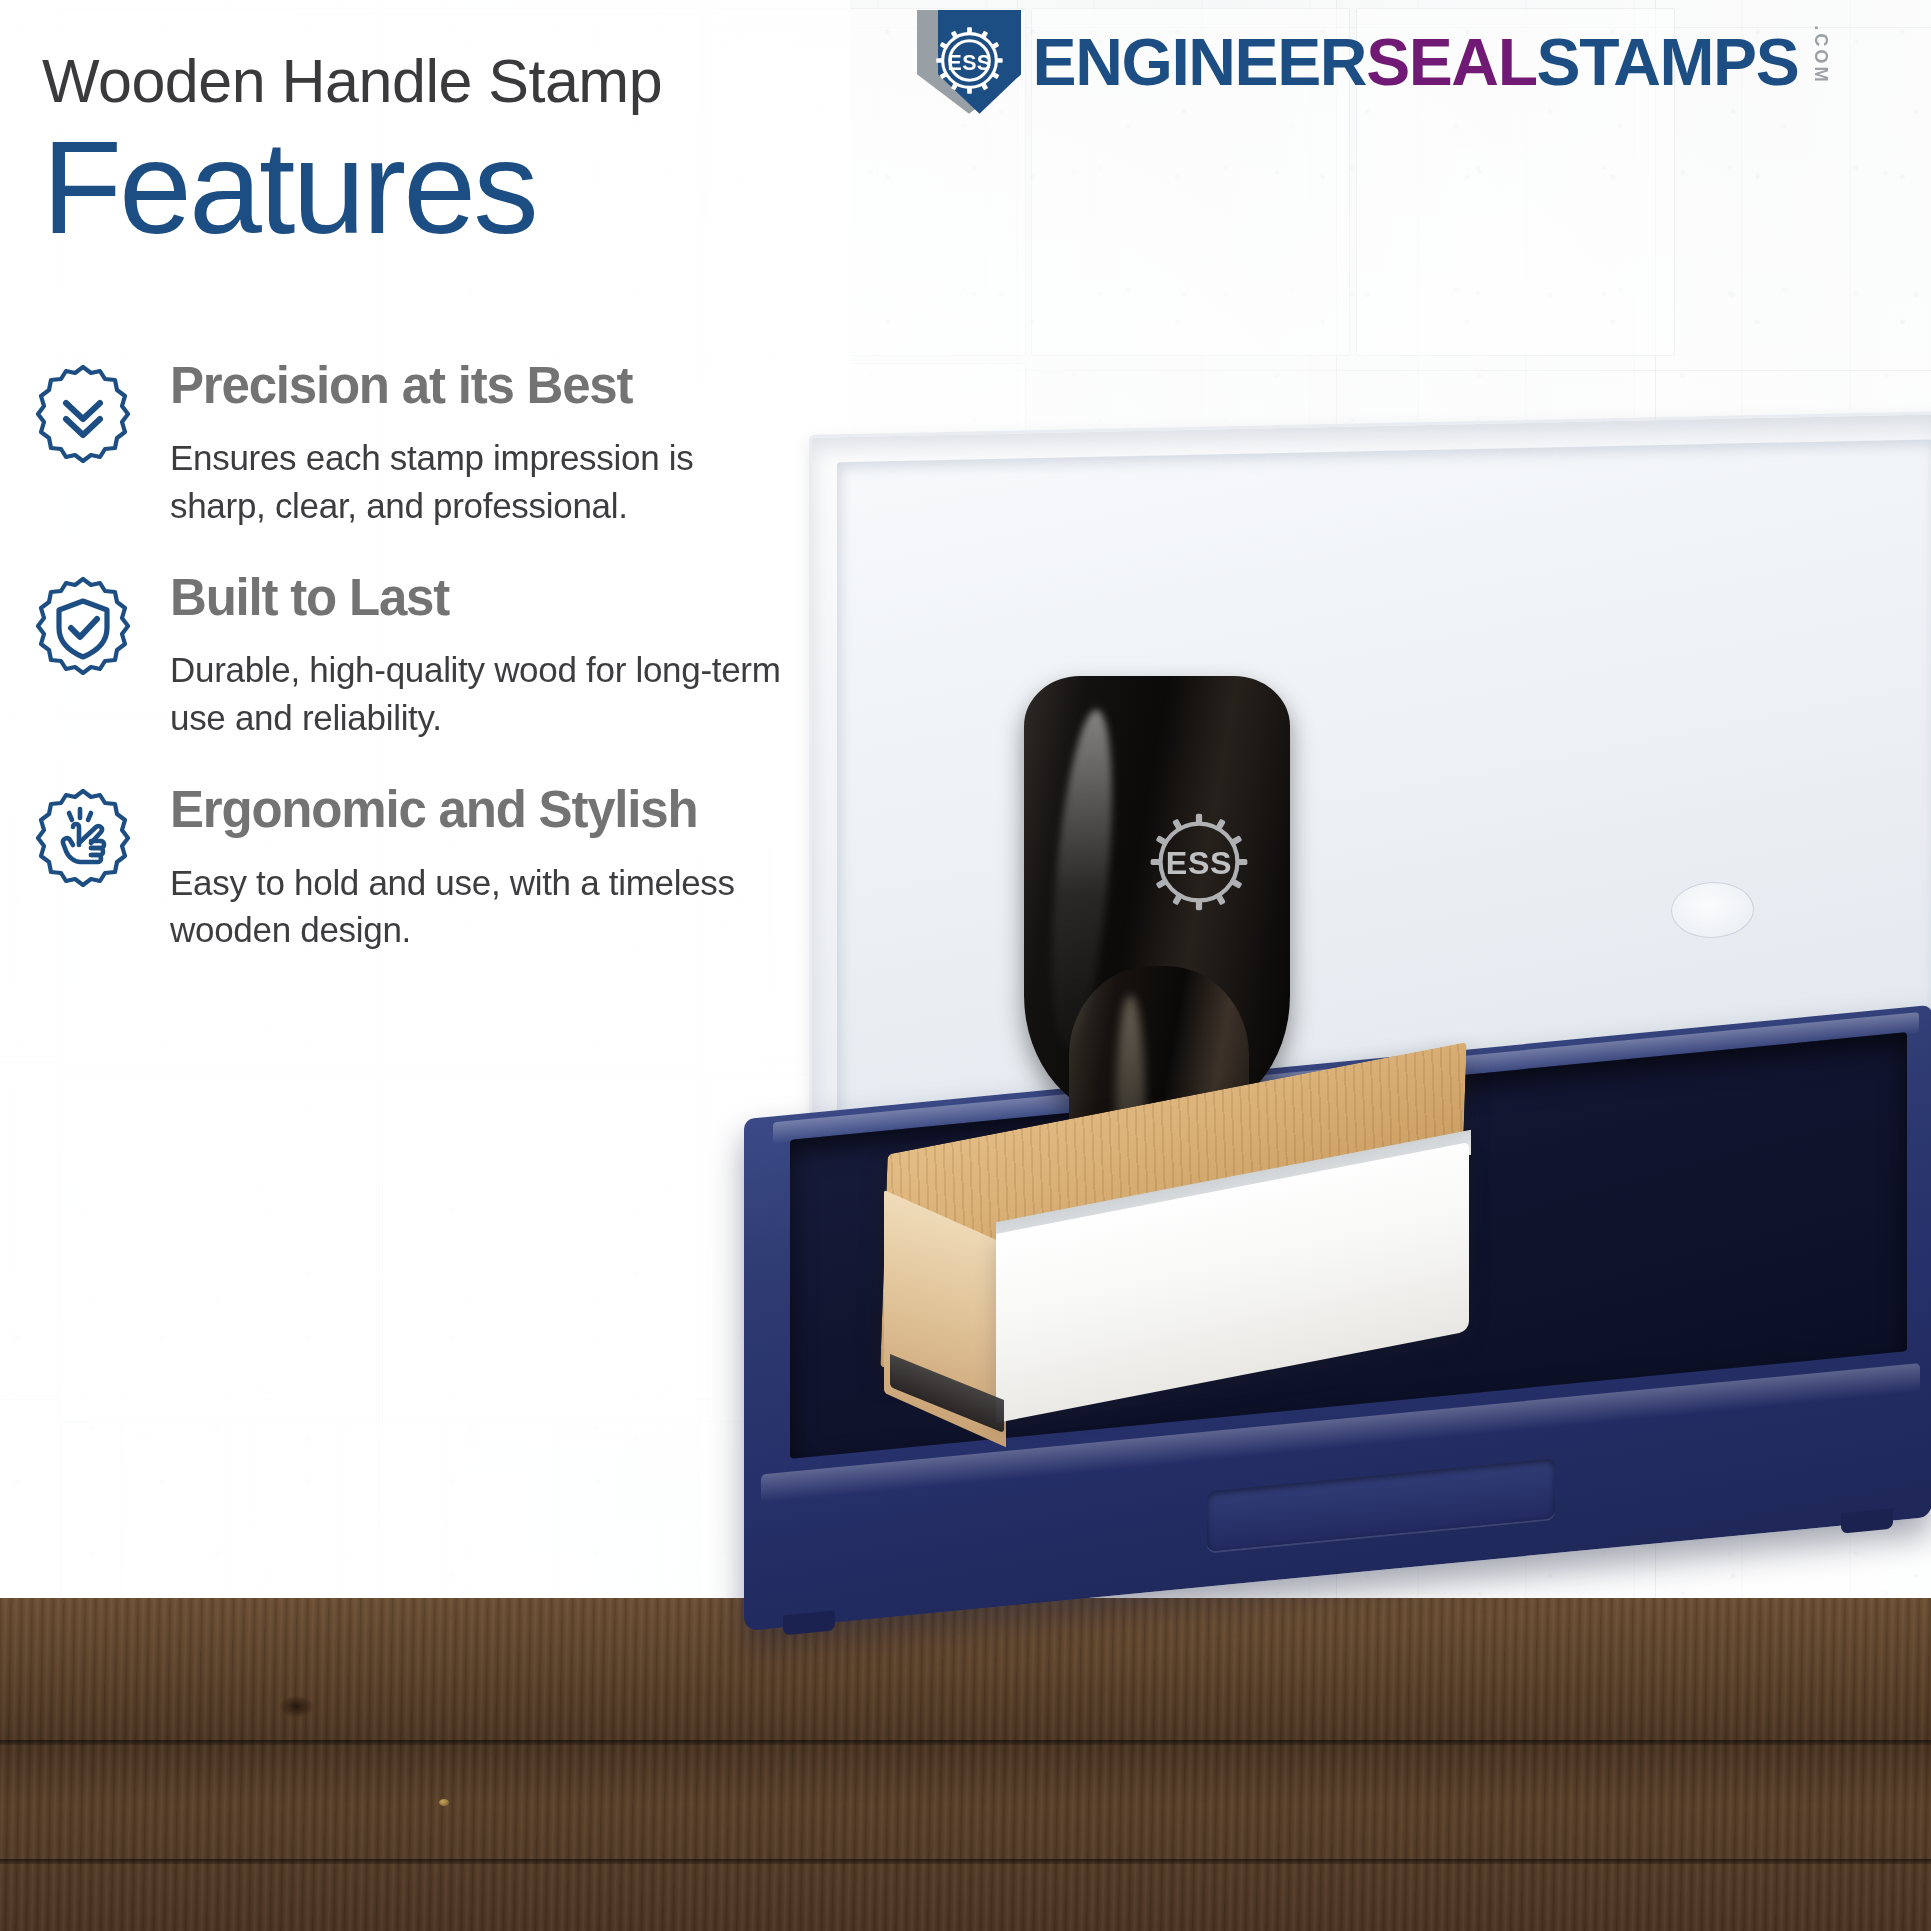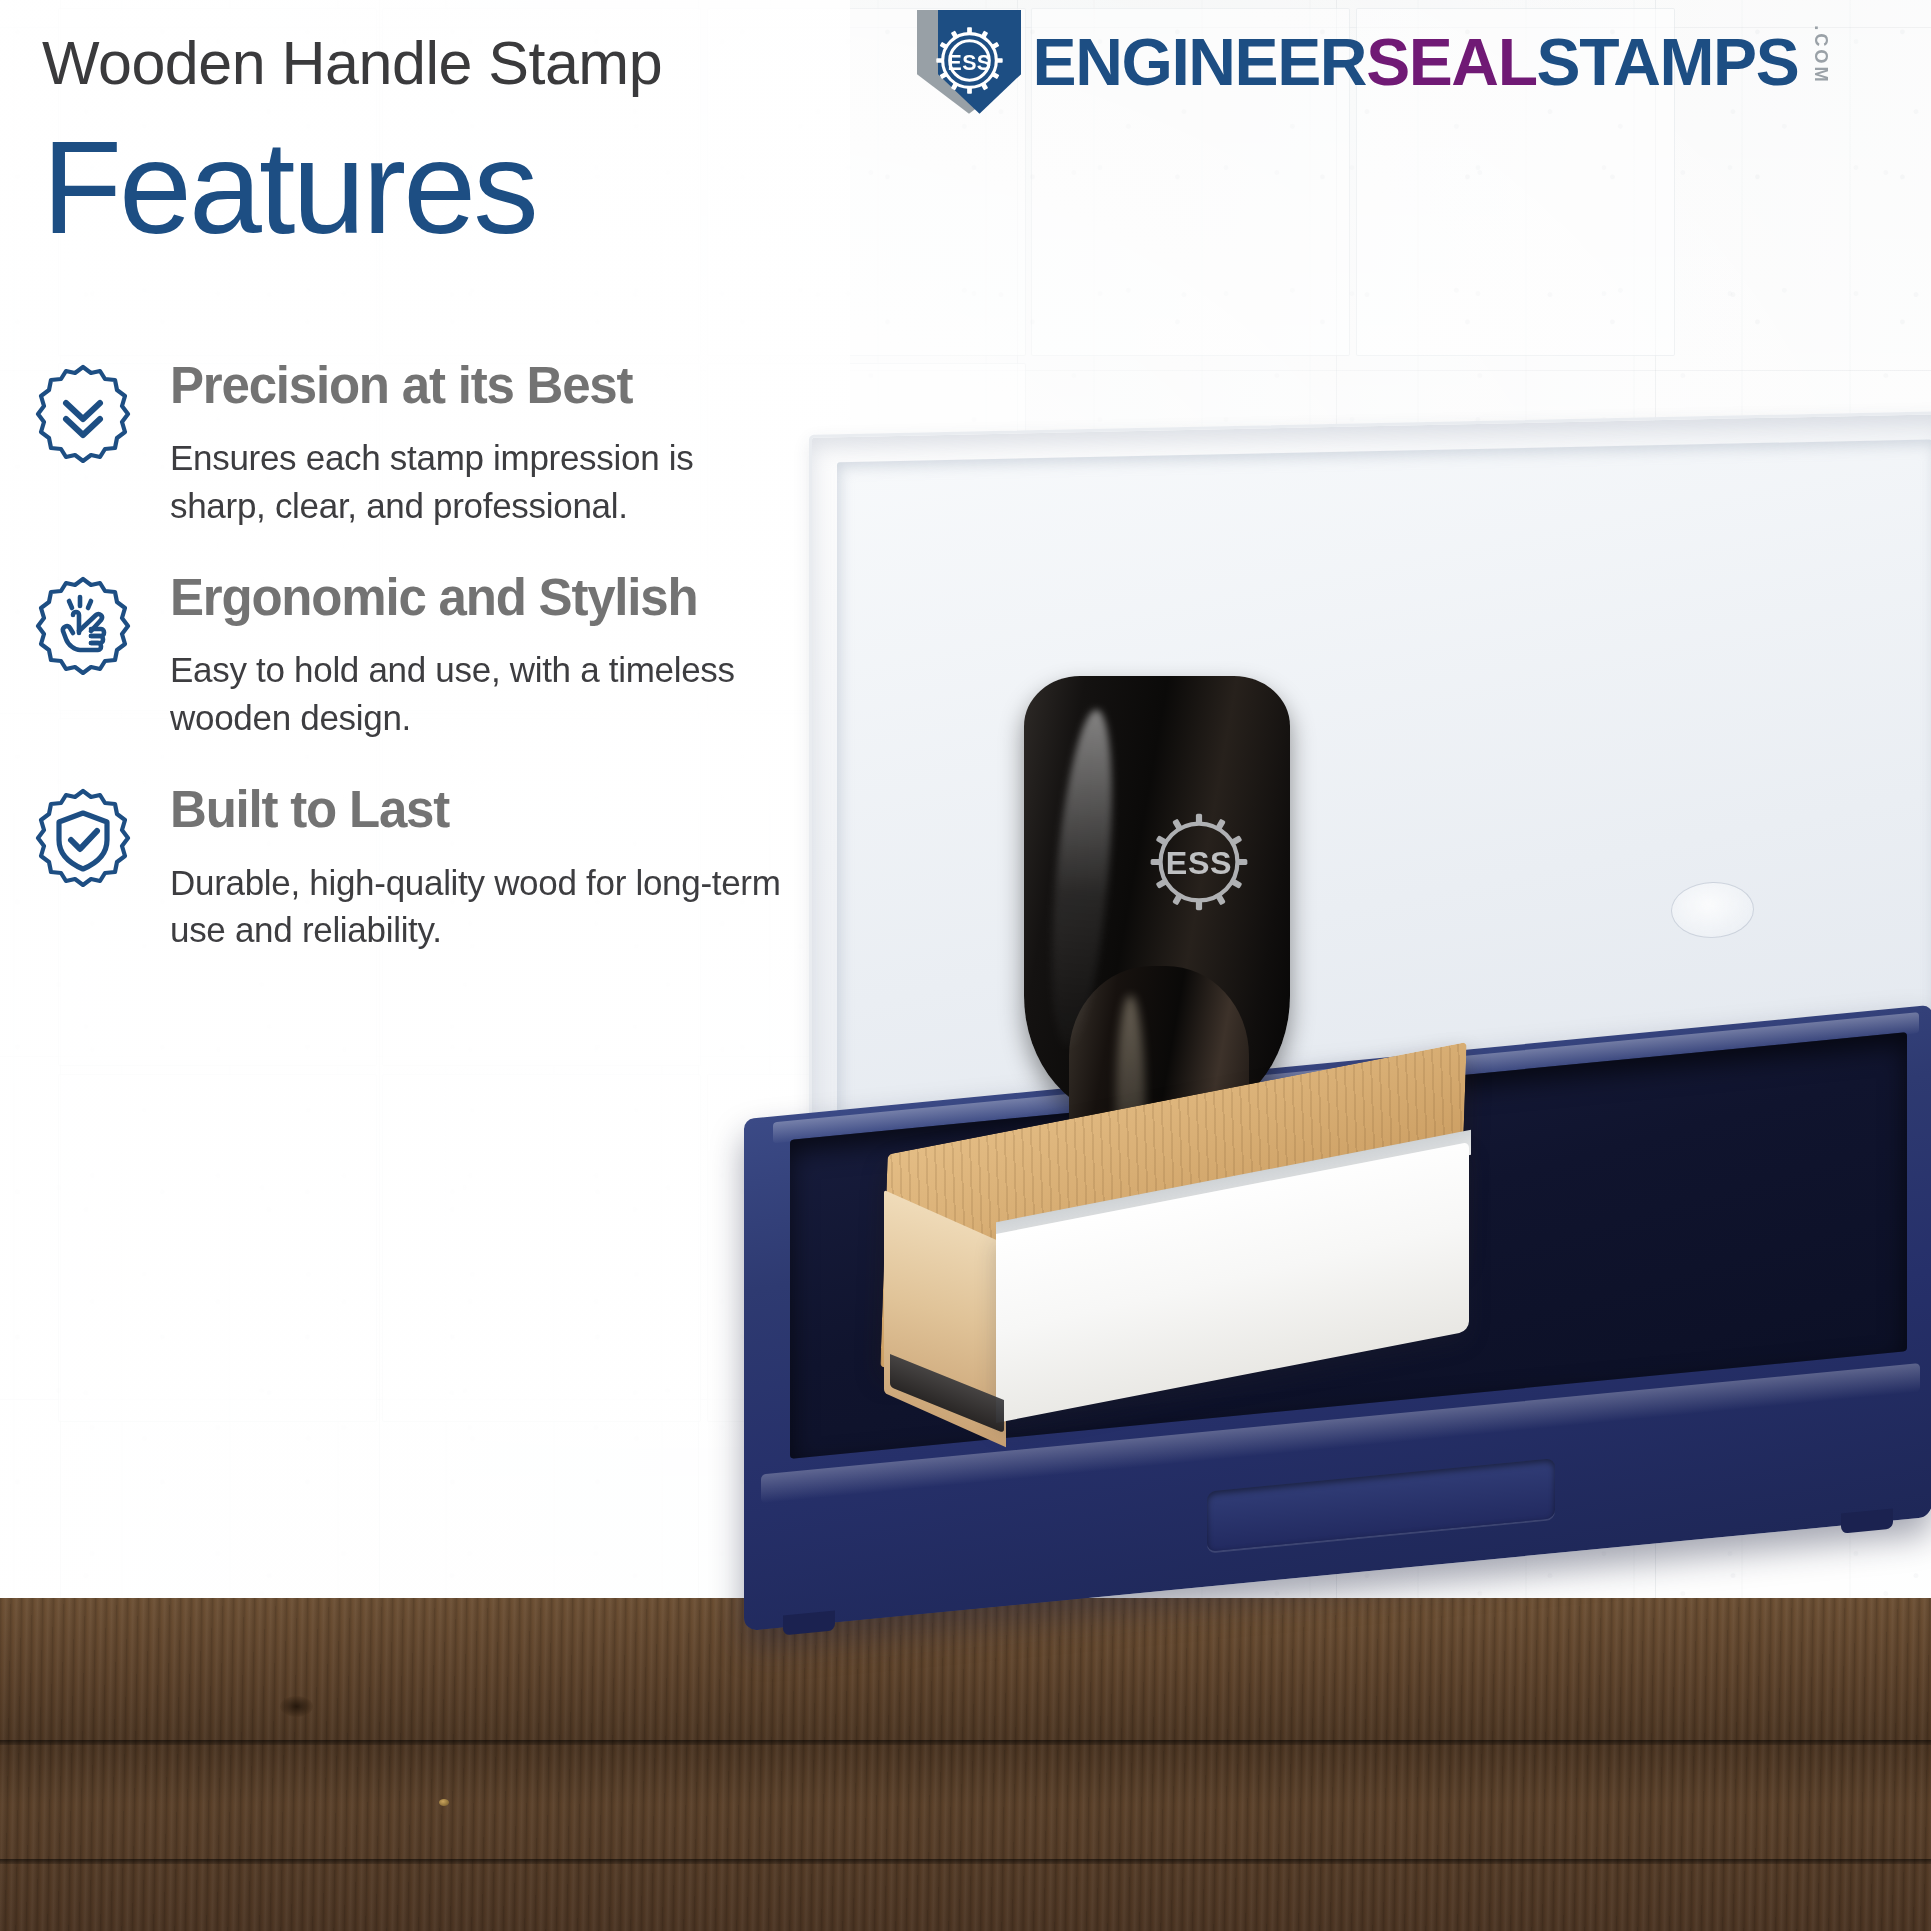--- a/index.html
+++ b/index.html
@@ -93,21 +93,21 @@
     background: radial-gradient(ellipse at center, rgba(30,18,8,0.85) 0%, rgba(70,48,28,0.25) 70%, transparent 100%);
   }
   .wood-nail {
     position: absolute; width: 9.7px; height: 6.8px; border-radius: 50%;
     background: radial-gradient(ellipse at 40% 35%, #c8a35c, #6e5426);
   }
 
   
   .title-sub {
     position: absolute;
-    left: 42px; top: 28px;
+    left: 42px; top: 46px;
     font-size: 61px;
     font-weight: 400;
     letter-spacing: -0.5px;
     color: #3a3a3c;
     white-space: nowrap;
   }
   .title-main {
     position: absolute;
     left: 42px; top: 122px;
     font-size: 131px;
@@ -447,46 +447,46 @@
       </div>
       <div class="feature-title">Precision at its Best</div>
       <div class="feature-desc">Ensures each stamp impression is sharp, clear, and professional.</div>
     </div>
 
 
     <div class="feature">
       <div class="feature-icon">
         <svg viewBox="0 0 100 100" aria-hidden="true">
           <path d="M50 4 L58 10 L67 8 L72 16 L82 17 L84 27 L92 33 L89 43 L95 51 L89 59 L92 69 L84 75 L82 85 L72 86 L67 94 L58 92 L50 98 L42 92 L33 94 L28 86 L18 85 L16 75 L8 69 L11 59 L5 51 L11 43 L8 33 L16 27 L18 17 L28 16 L33 8 L42 10 Z" fill="none" stroke="#1d4e83" stroke-width="4.2" stroke-linejoin="round"></path>
+          <path d="M50 26 L74 35 V53 C74 68 62 77 50 82 C38 77 26 68 26 53 V35 Z" fill="none" stroke="#1d4e83" stroke-width="5.2" stroke-linejoin="round"></path>
+          <polyline points="38,53 47,62 64,44" fill="none" stroke="#1d4e83" stroke-width="6" stroke-linecap="round" stroke-linejoin="round"></polyline>
+        </svg>
+      </div>
+      <div class="feature-title">Built to Last</div>
+      <div class="feature-desc">Durable, high-quality wood for long-term use and reliability.</div>
+    </div>
+
+    <div class="feature">
+      <div class="feature-icon">
+        <svg viewBox="0 0 100 100" aria-hidden="true">
+          <path d="M50 4 L58 10 L67 8 L72 16 L82 17 L84 27 L92 33 L89 43 L95 51 L89 59 L92 69 L84 75 L82 85 L72 86 L67 94 L58 92 L50 98 L42 92 L33 94 L28 86 L18 85 L16 75 L8 69 L11 59 L5 51 L11 43 L8 33 L16 27 L18 17 L28 16 L33 8 L42 10 Z" fill="none" stroke="#1d4e83" stroke-width="4.2" stroke-linejoin="round"></path>
           <g fill="none" stroke="#1d4e83" stroke-width="4.6" stroke-linecap="round" stroke-linejoin="round">
             <line x1="47" y1="22" x2="47" y2="31"></line>
             <line x1="36" y1="26" x2="39" y2="33"></line>
             <line x1="58" y1="26" x2="55" y2="33"></line>
             <path d="M40 40 C40 36 46 36 46 40 V58"></path>
             <path d="M46 56 L63 40 C66 37 71 41 68 45 L58 56"></path>
             <path d="M58 54 H68 C72 54 72 61 68 61 H58"></path>
             <path d="M58 61 H67 C71 61 71 68 67 68 H58"></path>
             <path d="M58 68 H65 C69 68 69 75 65 75 H47 C42 75 35 70 33 64 L30 56 C29 52 35 49 37 53 L40 58"></path>
           </g>
         </svg>
       </div>
       <div class="feature-title">Ergonomic and Stylish</div>
       <div class="feature-desc">Easy to hold and use, with a timeless wooden design.</div>
-    </div>
-
-    <div class="feature">
-      <div class="feature-icon">
-        <svg viewBox="0 0 100 100" aria-hidden="true">
-          <path d="M50 4 L58 10 L67 8 L72 16 L82 17 L84 27 L92 33 L89 43 L95 51 L89 59 L92 69 L84 75 L82 85 L72 86 L67 94 L58 92 L50 98 L42 92 L33 94 L28 86 L18 85 L16 75 L8 69 L11 59 L5 51 L11 43 L8 33 L16 27 L18 17 L28 16 L33 8 L42 10 Z" fill="none" stroke="#1d4e83" stroke-width="4.2" stroke-linejoin="round"></path>
-          <path d="M50 26 L74 35 V53 C74 68 62 77 50 82 C38 77 26 68 26 53 V35 Z" fill="none" stroke="#1d4e83" stroke-width="5.2" stroke-linejoin="round"></path>
-          <polyline points="38,53 47,62 64,44" fill="none" stroke="#1d4e83" stroke-width="6" stroke-linecap="round" stroke-linejoin="round"></polyline>
-        </svg>
-      </div>
-      <div class="feature-title">Built to Last</div>
-      <div class="feature-desc">Durable, high-quality wood for long-term use and reliability.</div>
     </div>
 
   </div>
 
   <div class="product">
 
     <div class="case-lid">
       <div class="case-lid-inner"></div>
       <div class="lid-dimple" style="left:270px; top:463px;"></div>
       <div class="lid-dimple" style="left:859px; top:463px;"></div>

